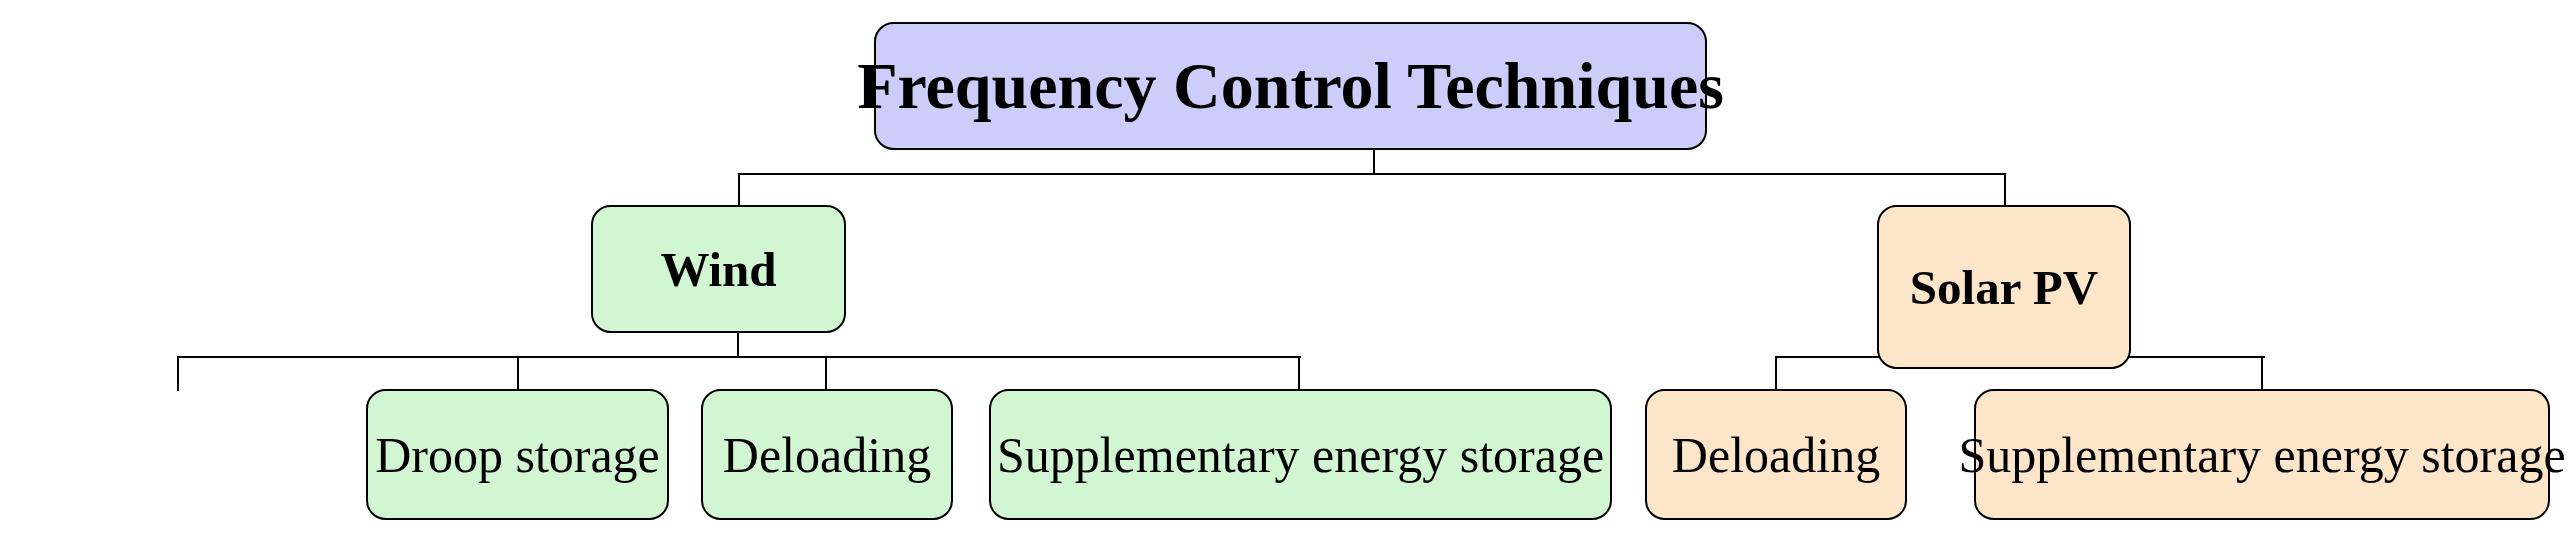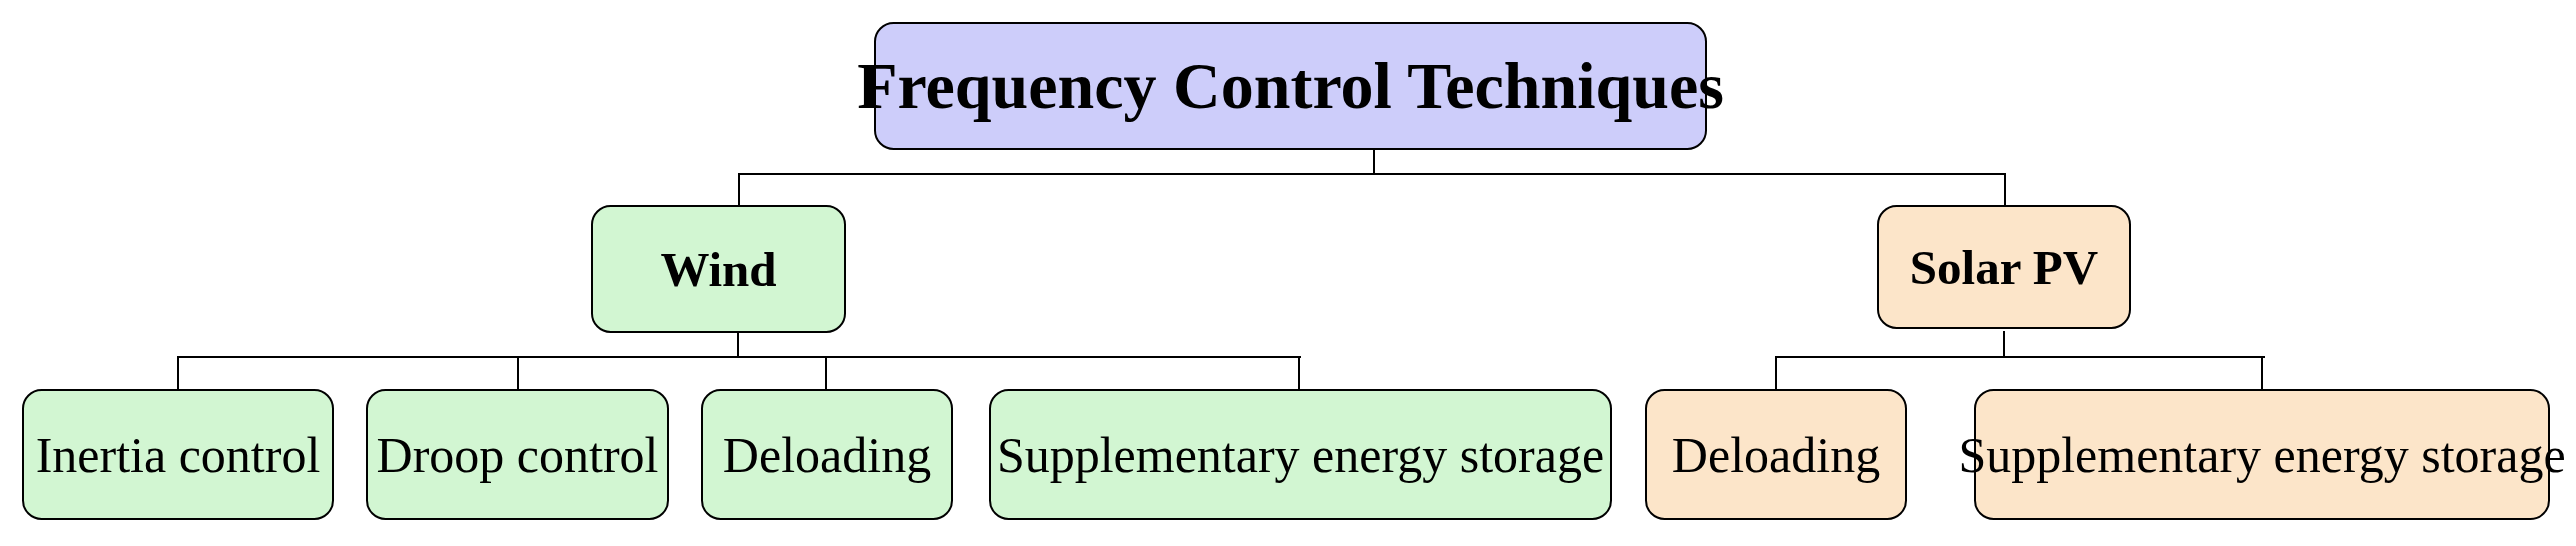--- a/index.html
+++ b/index.html
@@ -46,21 +46,21 @@
   .solar-fill { background: var(--solar_fill, #fce5c9); }
   .line {
     position: absolute;
     background: var(--line_color, #000000);
     z-index: 1;
   }
 
   
   .pos-root    { left: 874px; top: 22.4px;  width: 833px; height: 128px; }
   .pos-wind    { left: 591px;  top: 205px; width: 255px;  height: 128px; }
-  .pos-solar   { left: 1877px; top: 205px; width: 254px;  height: 124px; }
+  .pos-solar   { left: 1877px; top: 205px; width: 254px;  height: 164px; }
   .pos-leaf1   { left: 22px;   top: 389px; width: 312px;  height: 131px; }
   .pos-leaf2   { left: 366px;  top: 389px; width: 303px;  height: 131px; }
   .pos-leaf3   { left: 701px;  top: 389px; width: 252px;  height: 131px; }
   .pos-leaf4   { left: 989px; top: 389px; width: 623px;  height: 131px; }
   .pos-leaf5   { left: 1645px; top: 389px; width: 262px;  height: 131px; }
   .pos-leaf6   { left: 1974px; top: 389px; width: 576px;  height: 131px; }
 
   
   .ln-root-stem   { left: 1373px; top: 149px; width: 2.1px;    height: 26px; }
   .ln-h1          { left: 738px; top: 173px; width: 1268px; height: 2.1px;  }
@@ -96,23 +96,22 @@
   <div class="line ln-h3"></div>
   <div class="line ln-s-leaf5"></div>
   <div class="line ln-s-leaf6"></div>
 
   <div class="node root-style pos-root">Frequency Control Techniques</div>
 
   <div class="node branch-style wind-fill pos-wind">Wind</div>
 
   <div class="node branch-style solar-fill pos-solar">Solar PV</div>
 
-  <div class="node leaf-style wind-fill pos-leaf1">Inertia control</div>
 
-  <div class="node leaf-style wind-fill pos-leaf2">Droop control</div>
+  <div class="node leaf-style wind-fill pos-leaf2">Droop storage</div>
 
   <div class="node leaf-style wind-fill pos-leaf3">Deloading</div>
 
   <div class="node leaf-style wind-fill pos-leaf4">Supplementary energy storage</div>
 
   <div class="node leaf-style solar-fill pos-leaf5">Deloading</div>
 
   <div class="node leaf-style solar-fill pos-leaf6">Supplementary energy storage</div>
 
 </div>

